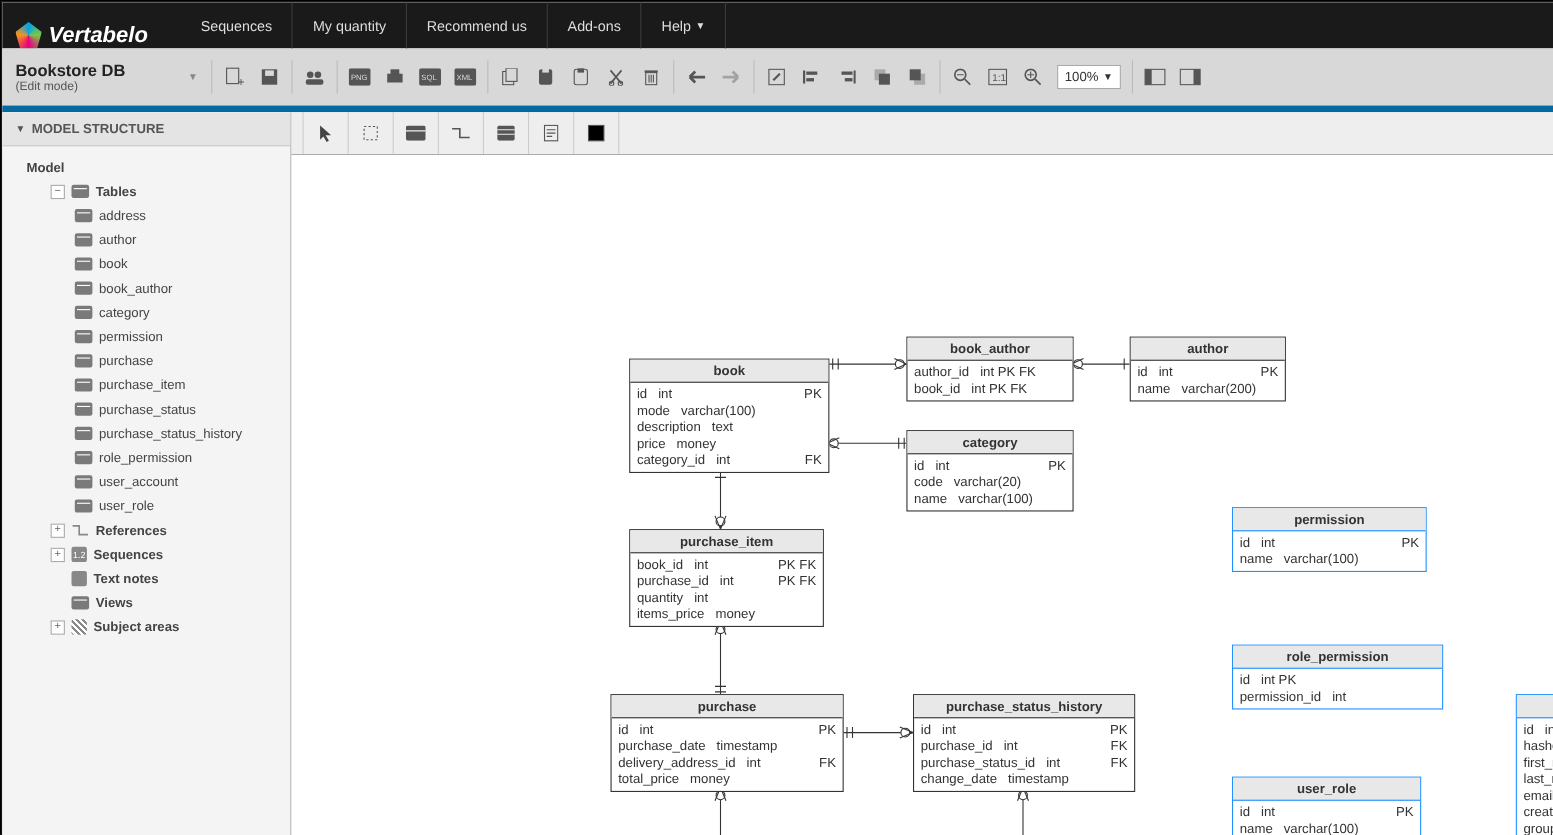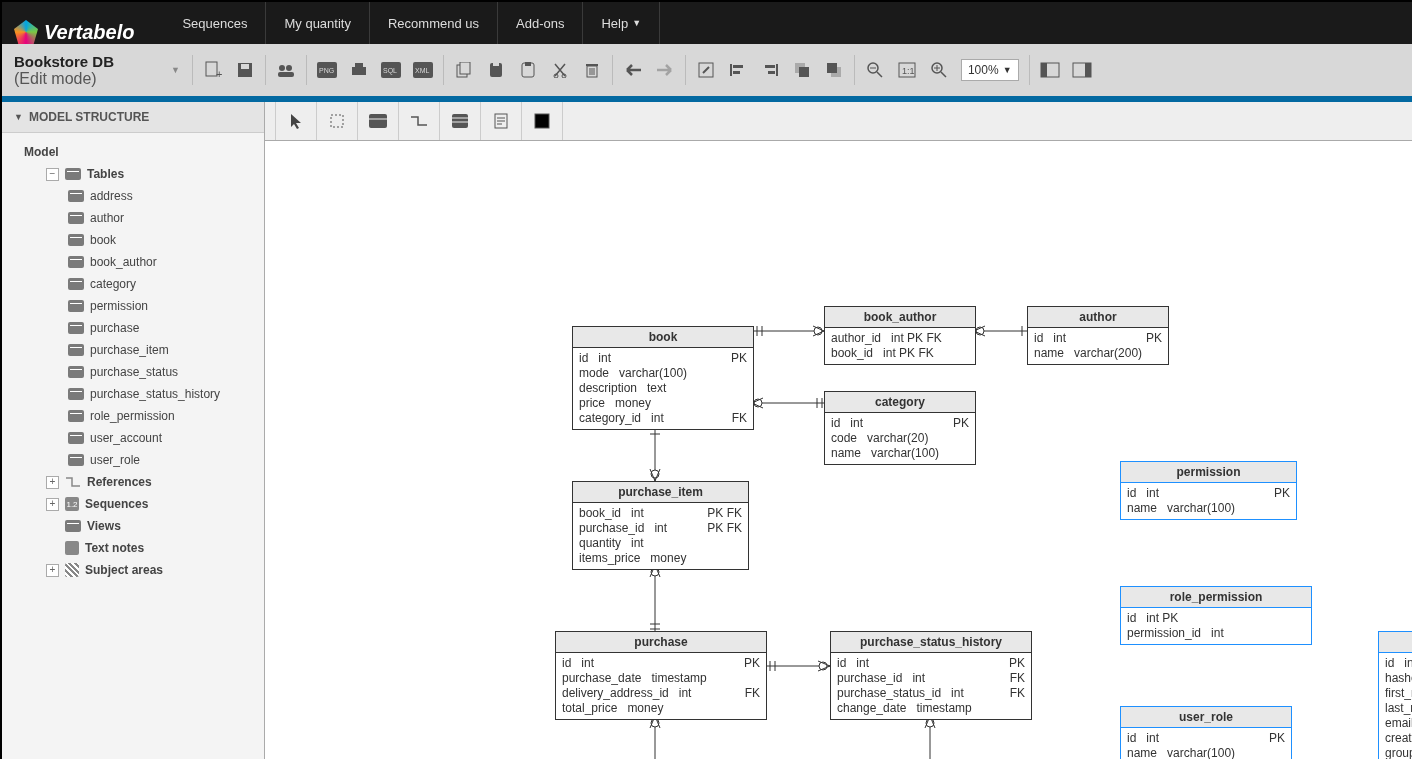--- a/index.html
+++ b/index.html
@@ -8,21 +8,21 @@
 .logo{display:flex;align-items:center;gap:6px;margin-right:30px}
 .logo-mark{width:24px;height:24px;background:conic-gradient(#00a4e4,#7ac943,#e6007e,#f7931e,#00a4e4);clip-path:polygon(50% 0,100% 38%,82% 100%,18% 100%,0 38%)}
 .logo-text{color:#fff;font-size:20px;font-weight:bold;font-style:italic}
 .navlink{color:#ddd;padding:0 18px;height:42px;display:flex;align-items:center;border-right:1px solid #3a3a3a;cursor:pointer;font-size:13px}
 .navlink:first-of-type{border-left:1px solid #3a3a3a}
 .caret{font-size:9px;margin-left:4px}
 
 .toolbar{background:#d8d8d8;height:52px;display:flex;align-items:center;padding:0 8px;border-bottom:6px solid #0369a1}
 .doc-title{min-width:155px;padding-left:4px}
 .doc-title .t1{font-size:15px;font-weight:bold;color:#222}
-.doc-title .t2{font-size:16px;color:#555}
+.doc-title .t2{font-size:11px;color:#555}
 .dd{font-size:9px;color:#888;margin:0 8px 0 2px}
 .tbtn{width:28px;height:32px;display:flex;align-items:center;justify-content:center;cursor:pointer;color:#555;border-radius:2px;margin:0 2px}
 .tsep{width:1px;height:30px;background:#bbb;margin:0 4px}
 .zoom{margin:0 6px;background:#fff;border:1px solid #aaa;padding:3px 6px;font-size:12px;display:flex;align-items:center;gap:4px}
 
 .body{display:flex;height:calc(100% - 94px)}
 .sidebar{width:262px;background:#f4f4f4;border-right:1px solid #aaa;overflow:auto}
 .side-hdr{background:#e4e4e4;padding:8px 12px;font-weight:bold;font-size:12px;color:#555;border-bottom:1px solid #ccc;display:flex;align-items:center;gap:6px}
 .tree{padding:8px 0 8px 8px}
 .tree-row{display:flex;align-items:center;padding:4px 4px;cursor:pointer;gap:6px;color:#444}
@@ -323,27 +323,27 @@
           </svg>
           <span style="font-weight:bold">References</span>
         </div>
       <div class="tree-row ind2">
           <span class="exp">+</span>
           <span class="sqicon" style="background:#888;display:flex;align-items:center;justify-content:center;color:#fff;font-size:8px">1.2</span>
           <span style="font-weight:bold">Sequences</span>
         </div>
       <div class="tree-row ind2">
           <span class="exp-sp"></span>
+          <span class="sqicon" style="background:#888"></span>
+          <span style="font-weight:bold">Text notes</span>
+        </div>
+      <div class="tree-row ind2">
+          <span class="exp-sp"></span>
           <span class="ticon"></span>
           <span style="font-weight:bold">Views</span>
-        </div>
-      <div class="tree-row ind2">
-          <span class="exp-sp"></span>
-          <span class="sqicon" style="background:#888"></span>
-          <span style="font-weight:bold">Text notes</span>
         </div>
       <div class="tree-row ind2">
           <span class="exp">+</span>
           <span class="sqicon hatch"></span>
           <span style="font-weight:bold">Subject areas</span>
         </div>
     </div>
   </div>
 
   <div class="canvas-wrap">

